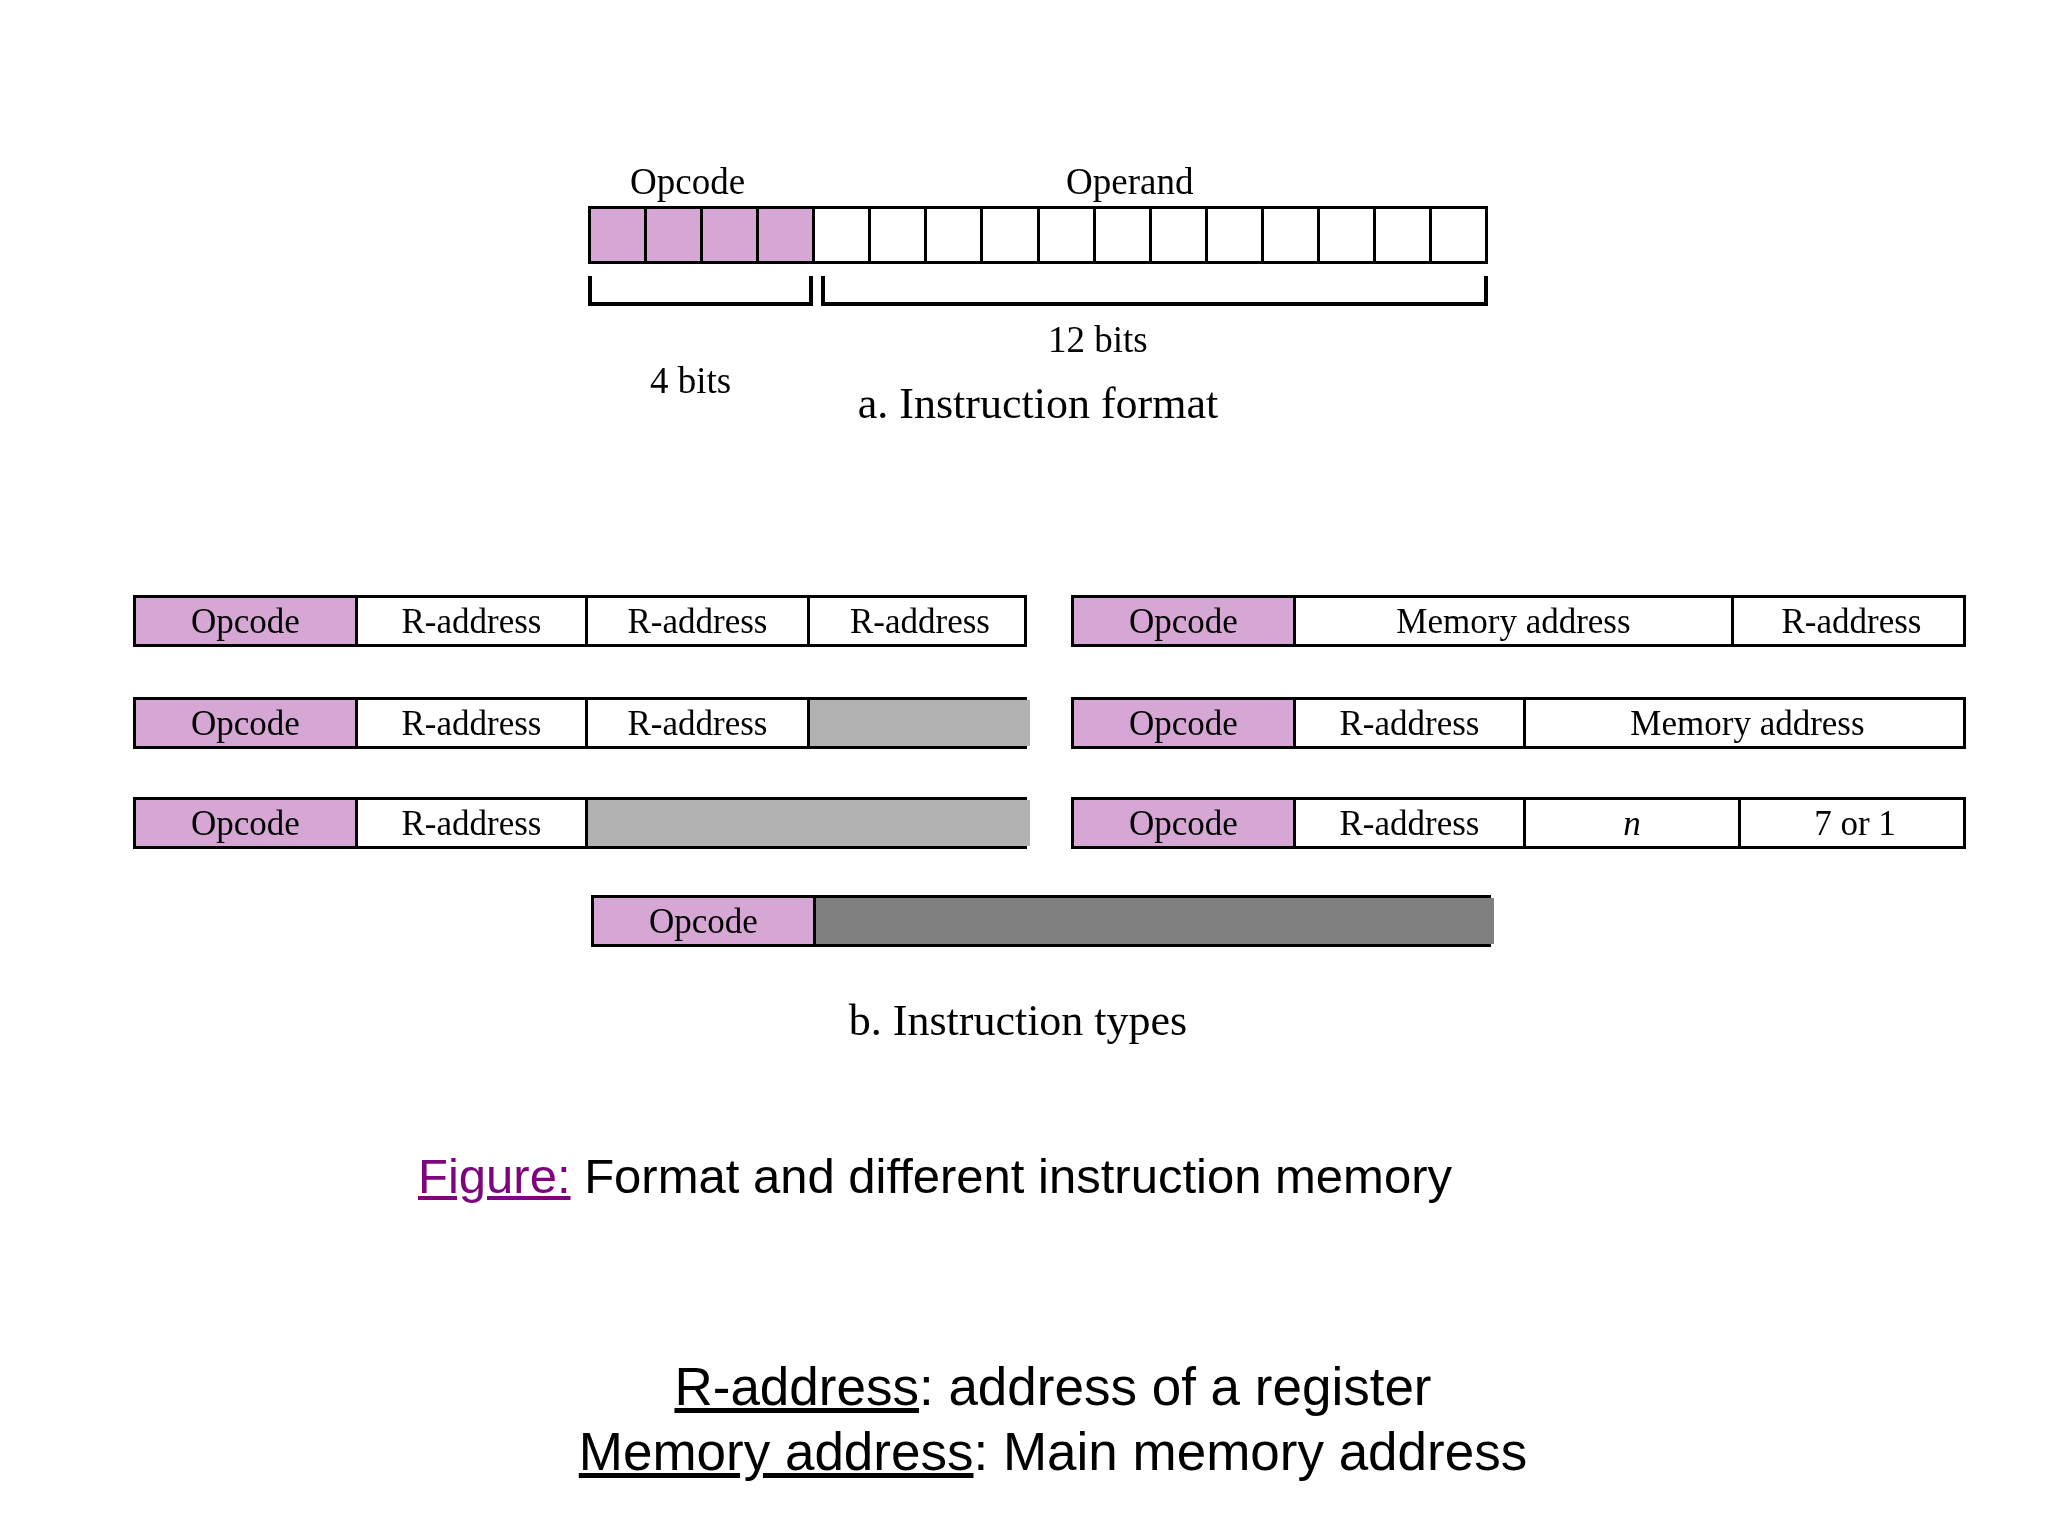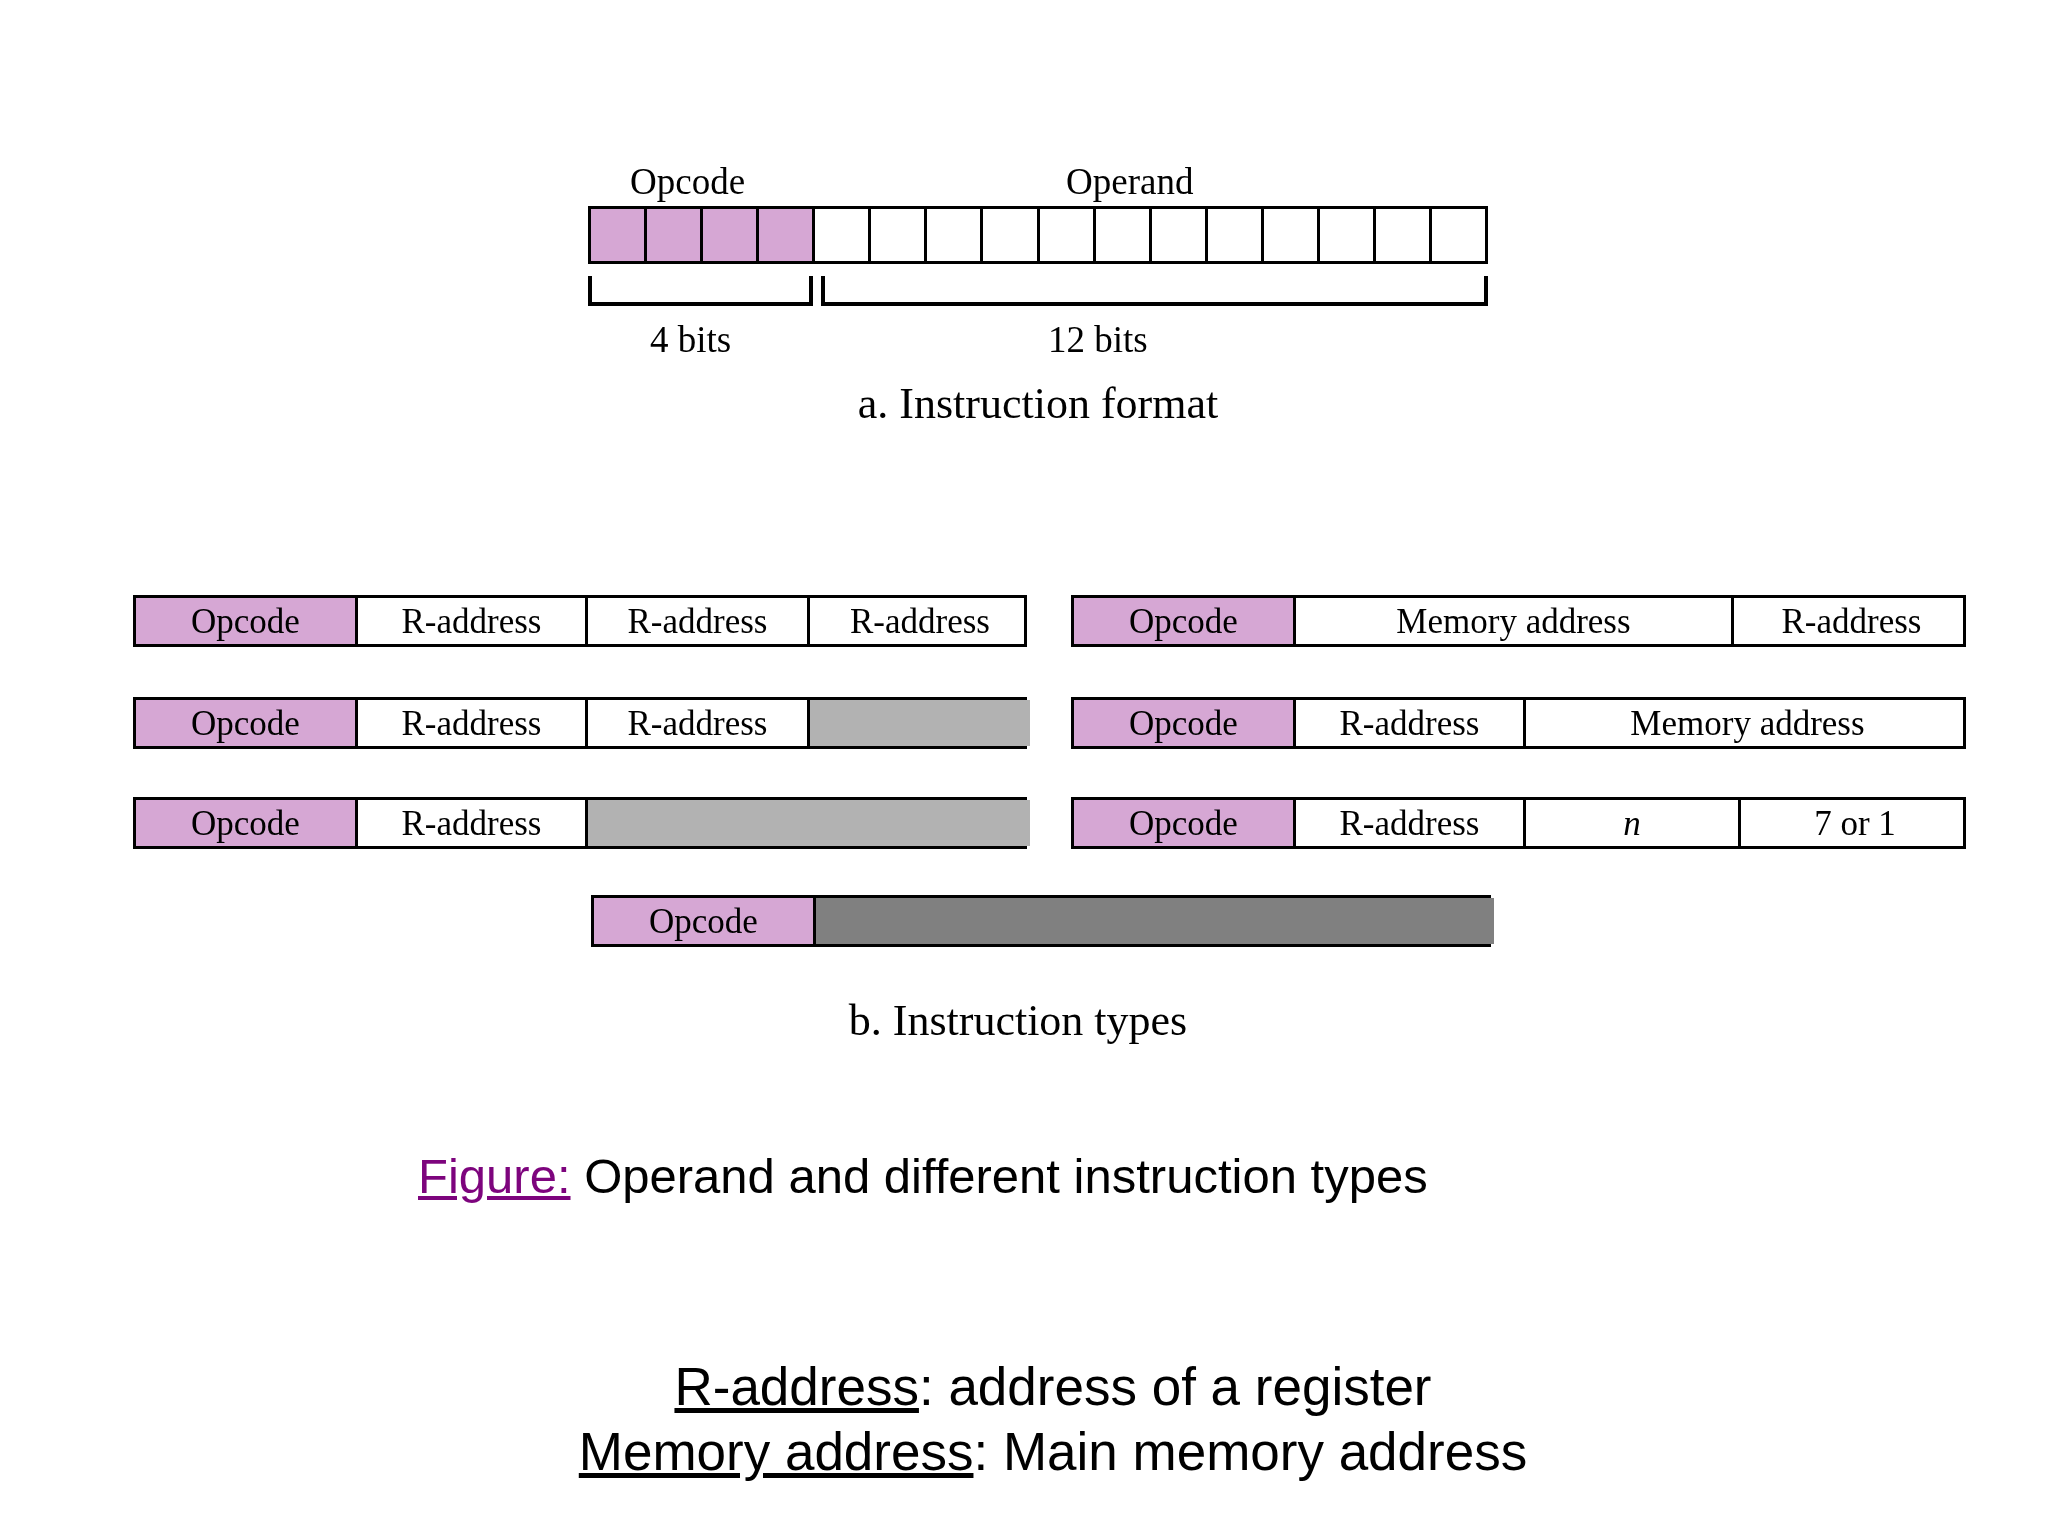--- a/index.html
+++ b/index.html
@@ -27,21 +27,21 @@
 
   #brackets{position:relative;height:36px;margin-top:12px;width:900px;}
   .brk{position:absolute;top:0;height:30px;
        border-left:4px solid #000;border-right:4px solid #000;
        border-bottom:4px solid #000;box-sizing:border-box;}
   #brk-op{left:0px;width:225px;}
   #brk-oper{left:233px;width:667px;}
 
   #bitlbls{position:relative;height:50px;margin-top:6px;width:900px;}
   #bitlbls span{position:absolute;top:0;font-size:37px;white-space:nowrap;}
-  #lbl-4bits{left:62px;}
+  #lbl-4bits{left:62px;margin-top:41px;}
   #lbl-12bits{left:460px;}
 
   #cap-a{position:absolute;left:0;top:218px;width:900px;text-align:center;
          font-size:44px;white-space:nowrap;}
 
   
   .typerow{position:absolute;display:flex;height:52px;
            border:3px solid #000;box-sizing:border-box;background:#fff;}
   .typerow .seg{
     display:flex;align-items:center;justify-content:center;
@@ -152,21 +152,21 @@
       </div>
       <div class="typerow" style="left: 583px; top: 895px; width: 900px;">
         <div class="seg op" style="width: 222px; flex: 0 0 222px;">Opcode</div>
         <div class="seg darkgray" style="width: 678px; flex: 0 0 678px;"></div>
       </div>
     </div>
 
   <div id="cap-b">b. Instruction types</div>
 
   <div id="figure-block">
-    <span id="figure-kw">Figure:</span><span id="figure-txt"> Operand and different instruction types</span>
+    <span id="figure-kw">Figure:</span><span id="figure-txt"> Format and different instruction memory</span>
   </div>
 
   <div id="legend-block">
     <div>
       <span class="u">R-address</span><span>: address of a register</span>
     </div>
     <div>
       <span class="u">Memory address</span><span>: Main memory address</span>
     </div>
   </div>

